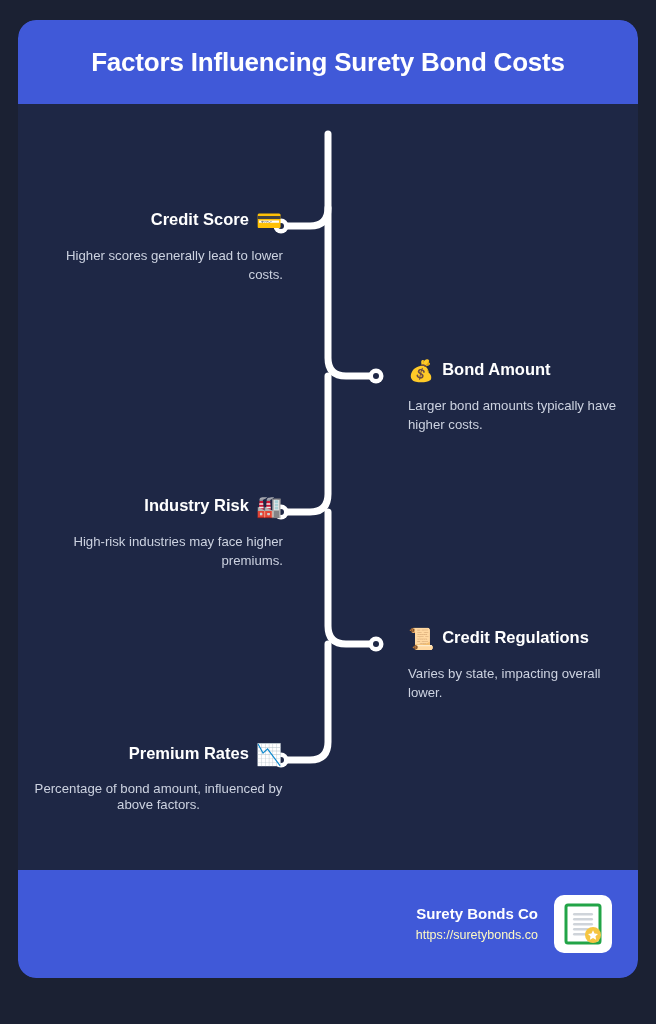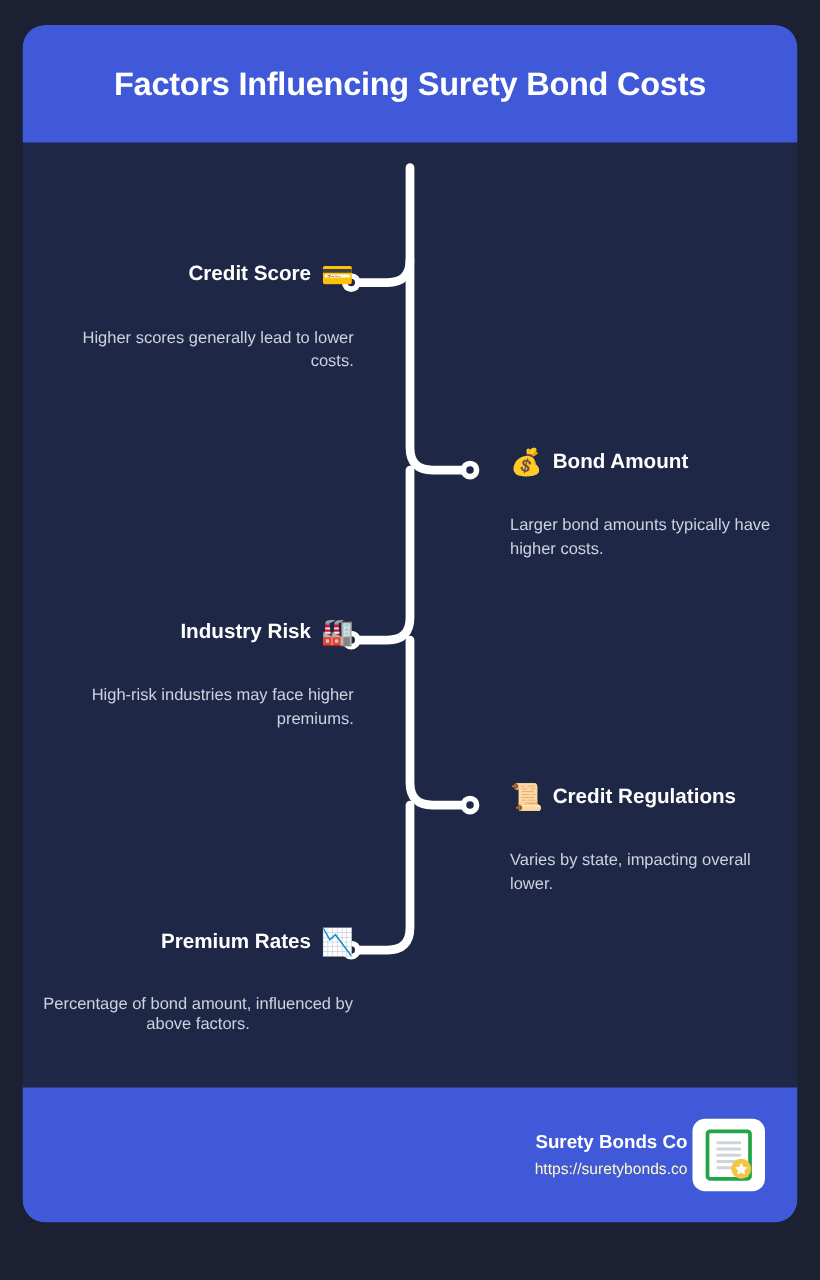--- a/index.html
+++ b/index.html
@@ -24,21 +24,21 @@
     border-radius: 18px;
     overflow: hidden;
   }
 
   
   .header {
     position: absolute;
     left: 0;
     top: 0;
     width: 620px;
-    height: 94px;
+    height: 84px;
     background: #4059d8;
     border-radius: 18px 18px 0 0;
     display: flex;
     align-items: center;
     justify-content: center;
   }
   .header-title {
     color: #ffffff;
     font-size: 26px;
     font-weight: bold;
@@ -93,21 +93,21 @@
   }
   .item-icon {
     font-size: 21px;
     line-height: 1;
     display: inline-block;
   }
   .item-desc {
     color: #ccd2e0;
     font-size: 13.2px;
     line-height: 1.42;
-    margin-top: 21px;
+    margin-top: 7px;
   }
   .item.left .item-desc { padding-left: 22px; }
   .item.right .item-desc { padding-right: 18px; }
 
   .item.tight .item-desc {
     line-height: 1.22;
     text-align: center;
     padding-left: 16px;
   }
 
@@ -116,21 +116,21 @@
     position: absolute;
     left: 0;
     bottom: 0;
     width: 620px;
     height: 108px;
     background: #4059d8;
     border-radius: 0 0 18px 18px;
     display: flex;
     align-items: center;
     justify-content: flex-end;
-    gap: 4px;
+    gap: 16px;
     padding-right: 26px;
     box-sizing: border-box;
   }
   .footer-text {
     text-align: right;
   }
   .footer-brand {
     color: #ffffff;
     font-size: 15px;
     font-weight: bold;

